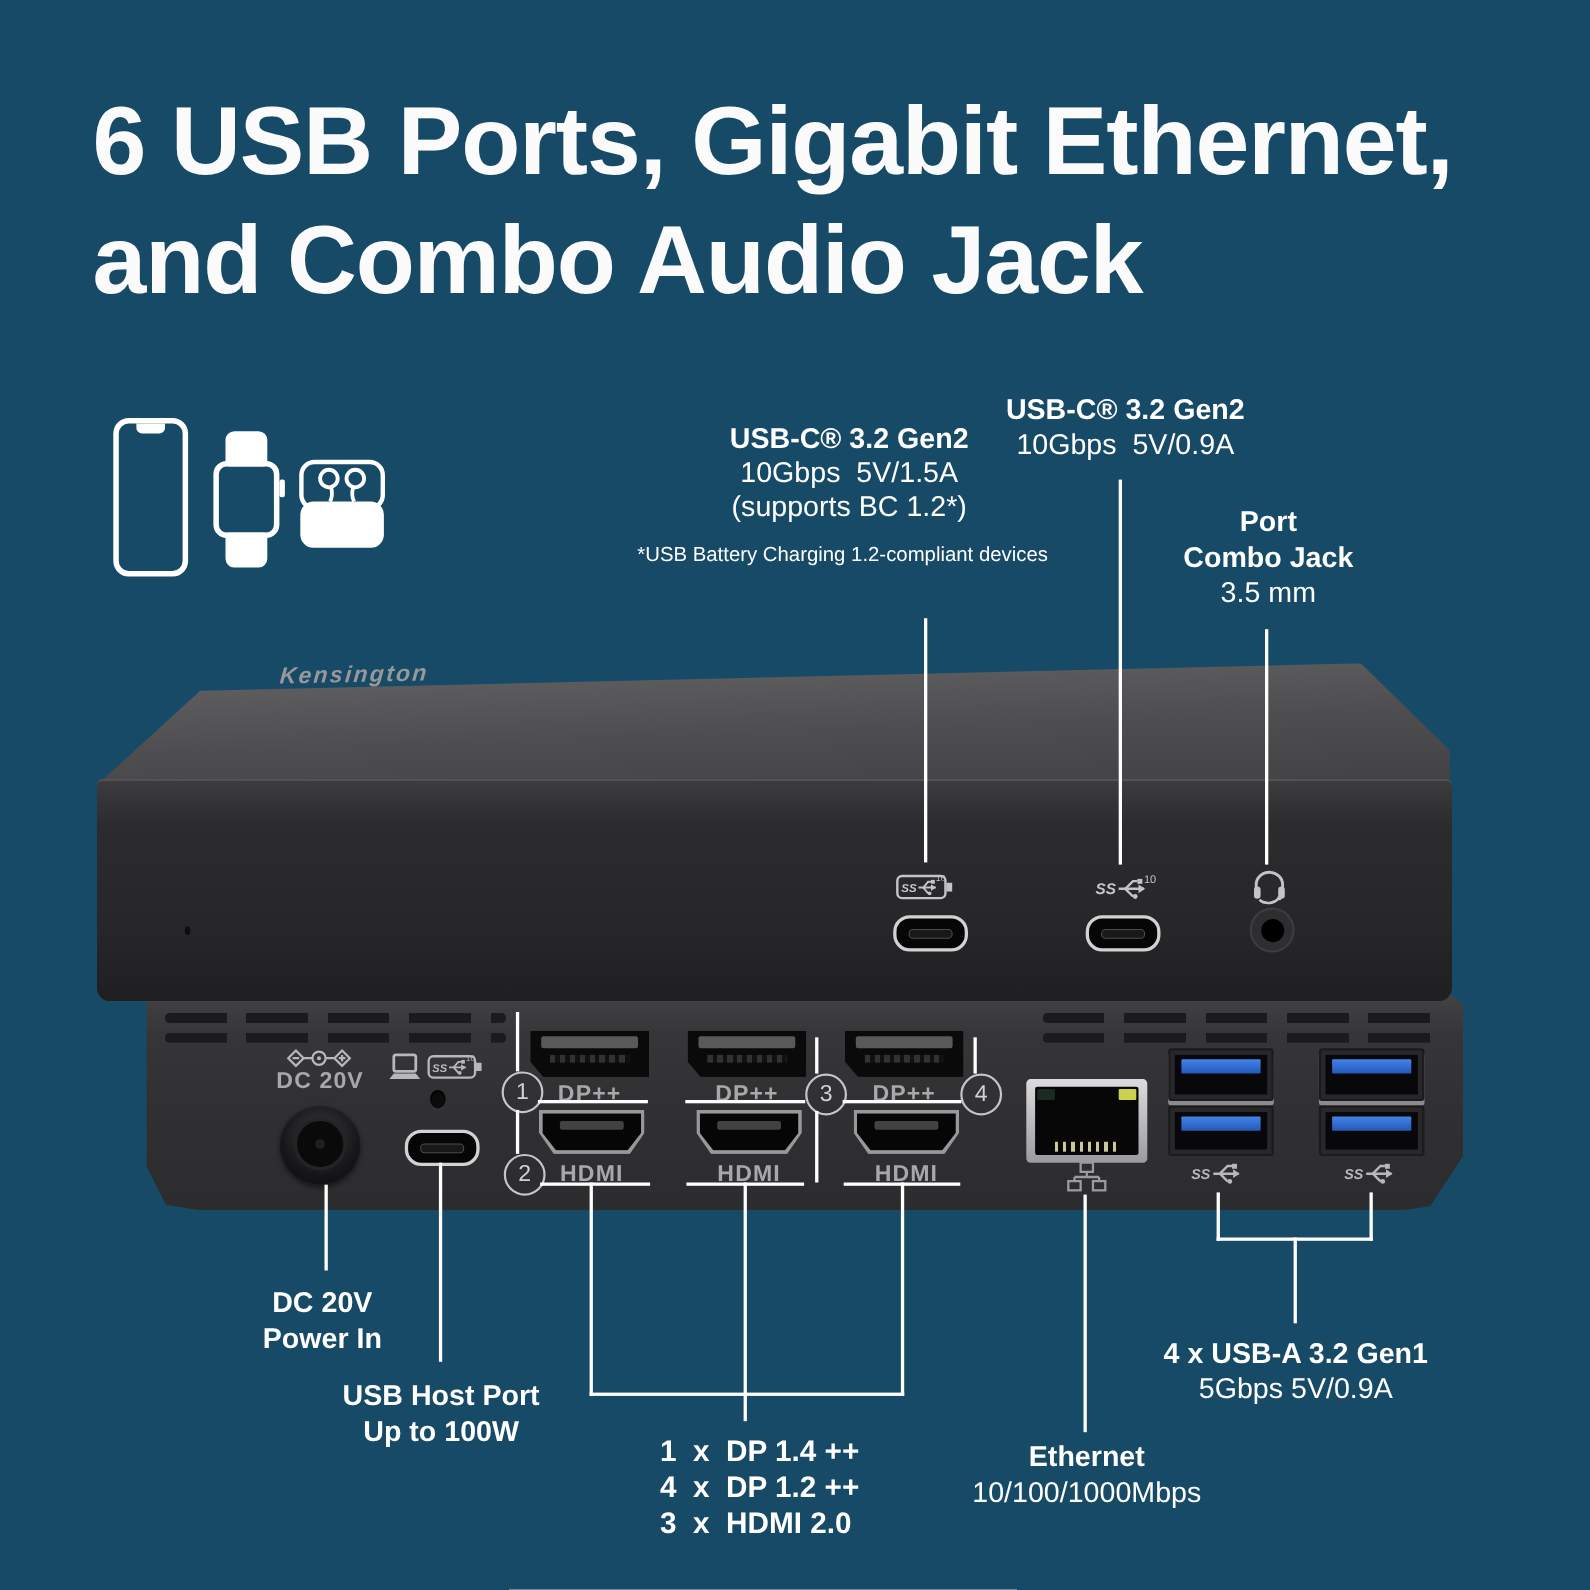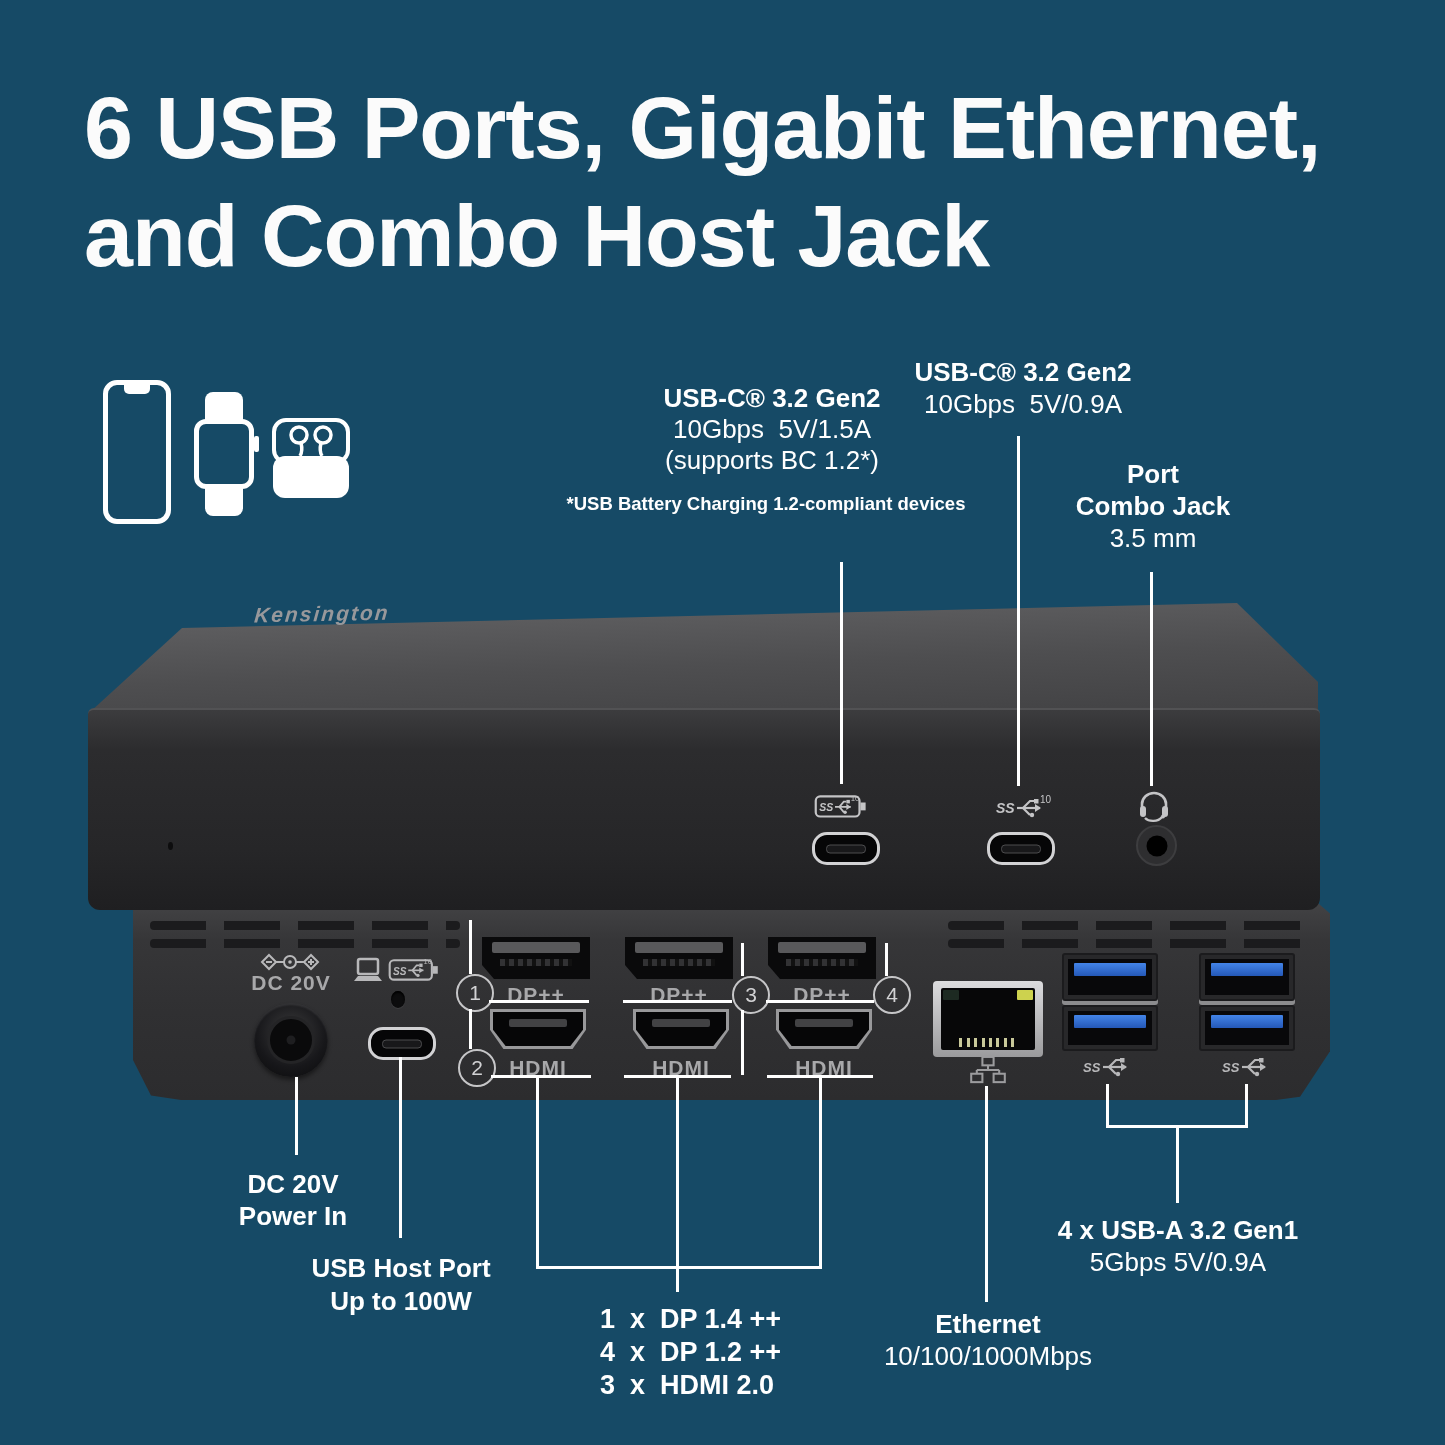--- a/index.html
+++ b/index.html
@@ -103,21 +103,21 @@
   .usba.lip{box-shadow:0 4px 0 #8c8c8e;}
   svg{display:block;}
 </style>
 </head>
 <body>
 
 <div class="stage">
 
   <div class="title">
     <div>6 USB Ports, Gigabit Ethernet,</div>
-    <div>and Combo Host Jack</div>
+    <div>and Combo Audio Jack</div>
   </div>
 
   <div class="phone">
       <div class="notch"></div>
     </div>
   <div class="watch">
     <div class="strap-top"></div>
     <div class="strap-bot"></div>
     <div class="body"></div>
     <div class="btn"></div>
@@ -360,21 +360,21 @@
   <div class="cl" style="left:1106px; top:1125px; width:142px; height:3px;"></div>
   <div class="cl" style="left:1176px; top:1125px; width:3px; height:78px;"></div>
   <div class="cl" style="left:295px; top:1077px; width:3px; height:78px;"></div>
   <div class="cl" style="left:399px; top:1057px; width:3px; height:181px;"></div>
 
   <div class="lbl" style="left:622px; top:383px; width:300px; font-size:26px; line-height:31px;">
     <div class="b">USB-C® 3.2 Gen2</div>
     <div class="pre">10Gbps  5V/1.5A</div>
     <div>(supports BC 1.2*)</div>
   </div>
-  <div class="lbl" style="left:566px; top:492px; width:400px; font-size:18.5px; line-height:23px;font-weight:bold;">
+  <div class="lbl" style="left:566px; top:492px; width:400px; font-size:18.5px; line-height:23px;">
     <div>*USB Battery Charging 1.2-compliant devices</div>
   </div>
   <div class="lbl" style="left:873px; top:356px; width:300px; font-size:26px; line-height:32px;">
     <div class="b">USB-C® 3.2 Gen2</div>
     <div class="pre">10Gbps  5V/0.9A</div>
   </div>
   <div class="lbl" style="left:1028px; top:458px; width:250px; font-size:26px; line-height:32px;">
     <div class="b">Port</div>
     <div class="b">Combo Jack</div>
     <div>3.5 mm</div>

